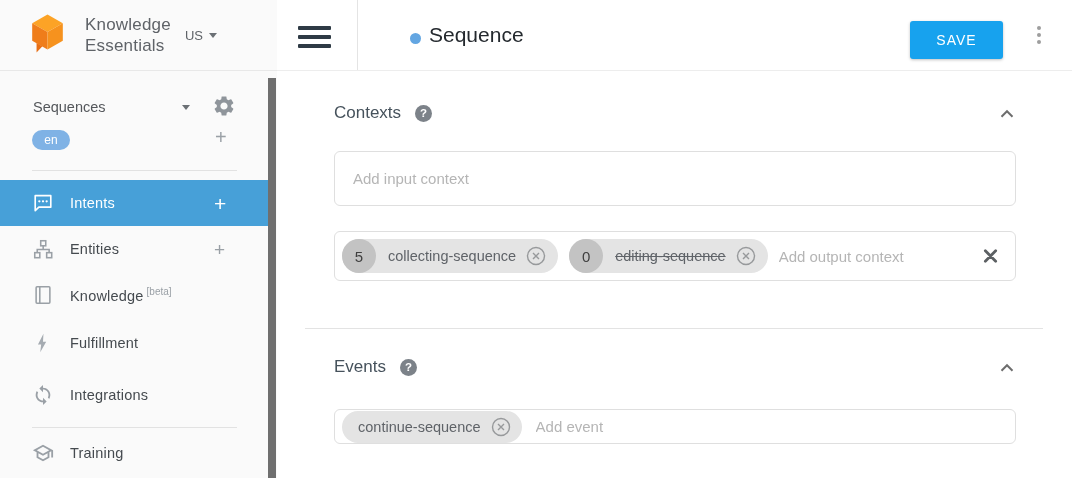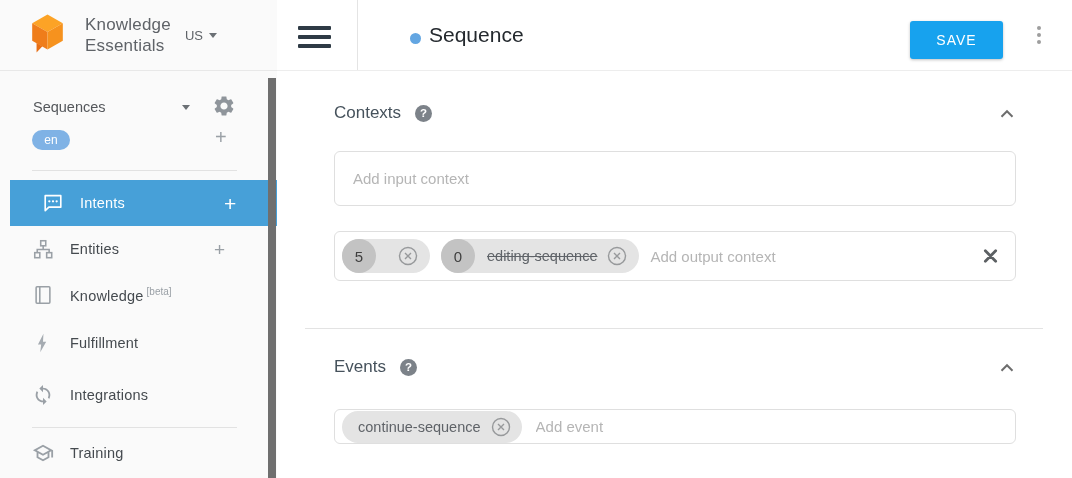--- a/index.html
+++ b/index.html
@@ -113,21 +113,21 @@
     </span>
   </div>
 
   <div class="srow lang-row">
     <span class="lang-pill">en</span>
     <span class="lang-add">+</span>
   </div>
 
   <div class="sdivider sdiv1"></div>
 
-  <div class="nav-item active" style="top:180px;margin-left:10px;">
+  <div class="nav-item active" style="top:180px;">
     <span class="nicon">
       <svg viewBox="0 0 24 24" width="22" height="22">
         <path d="M3.5 4h17v12.5h-13l-4 3.8z" fill="none" stroke="#fff" stroke-width="1.8" stroke-linejoin="round"></path>
         <circle cx="8" cy="10.2" r="1.25" fill="#fff"></circle>
           <circle cx="12" cy="10.2" r="1.25" fill="#fff"></circle>
           <circle cx="16" cy="10.2" r="1.25" fill="#fff"></circle>
       </svg>
     </span>
     <span class="nlabel">Intents</span>
     <span class="nadd">+</span>
@@ -219,20 +219,21 @@
       </span>
     </div>
 
     <div class="text-input">
       <input class="ghost-input" placeholder="Add input context" style="">
     </div>
 
     <div class="text-input chip-input">
       <div class="chip">
         <span class="chip-count">5</span>
+        <span class="chip-label">collecting-sequence</span>
         <span class="chip-x">
           <svg viewBox="0 0 22 22" width="22" height="22" fill="none" stroke="#97999b" stroke-width="1.4">
               <circle cx="11" cy="11" r="8.5"></circle>
               <path d="M8 8l6 6M14 8l-6 6"></path>
             </svg>
         </span>
       </div>
       <div class="chip">
         <span class="chip-count">0</span>
         <span class="chip-label struck">editing-sequence</span>

